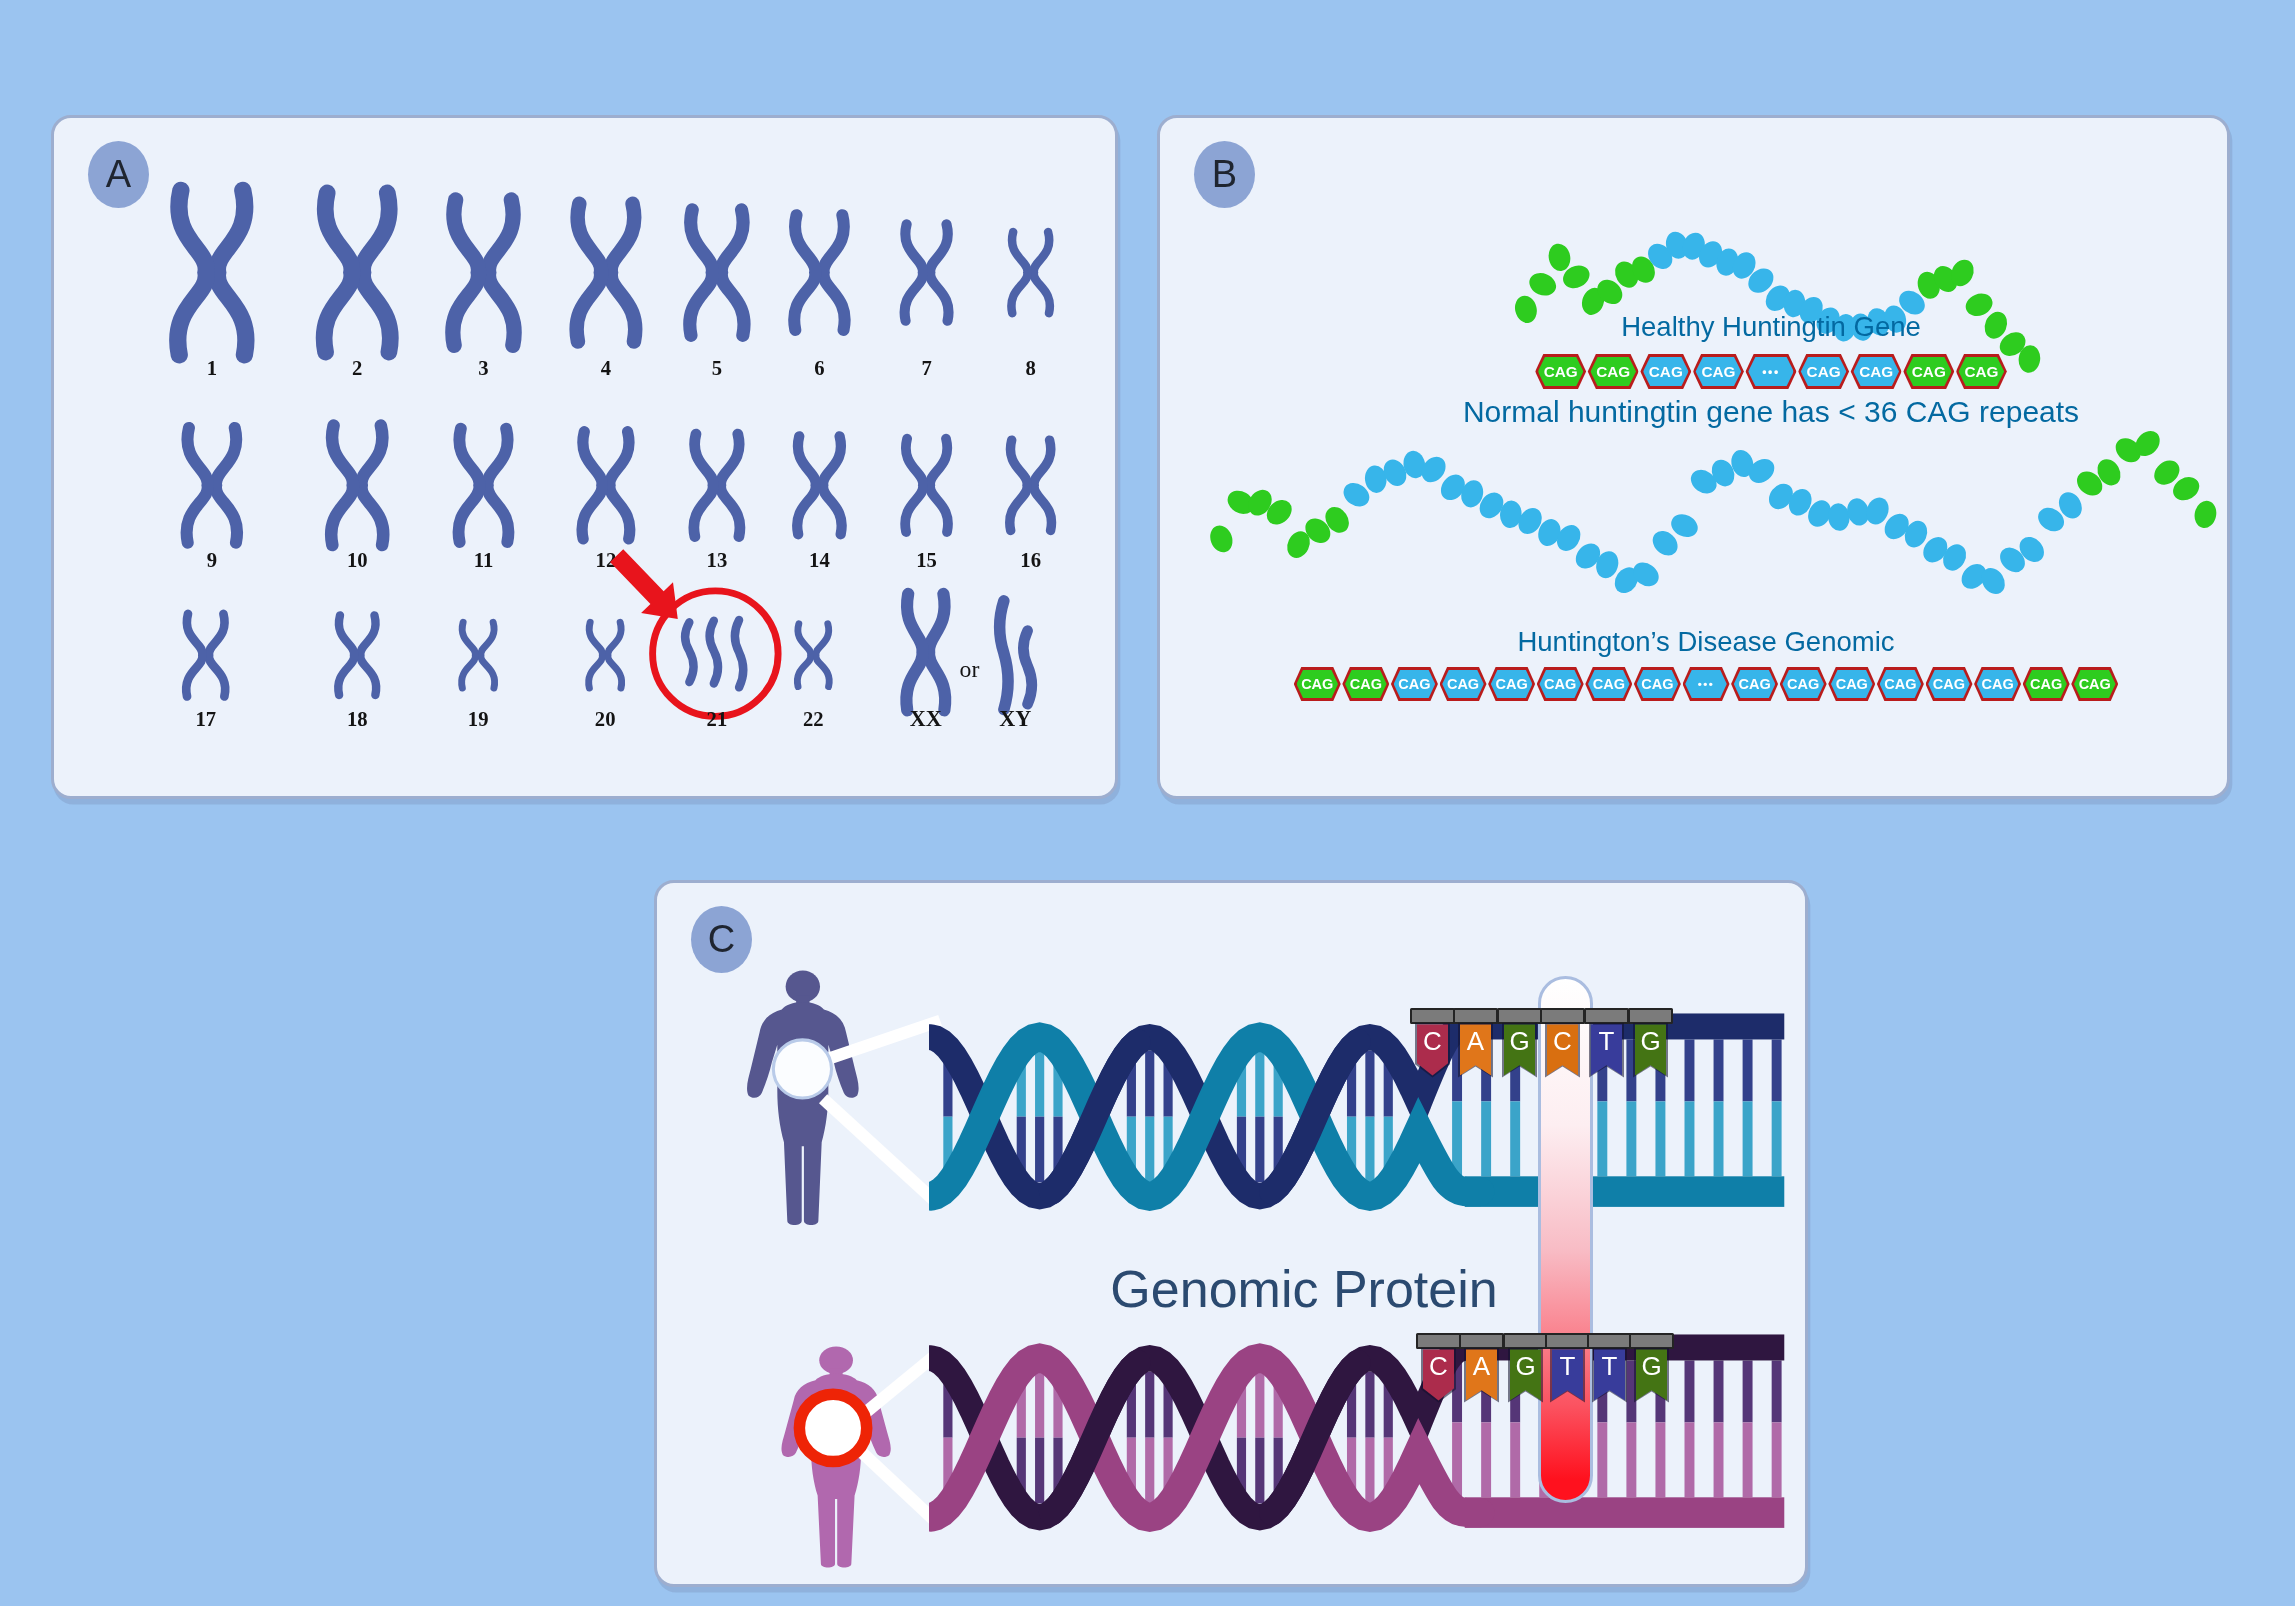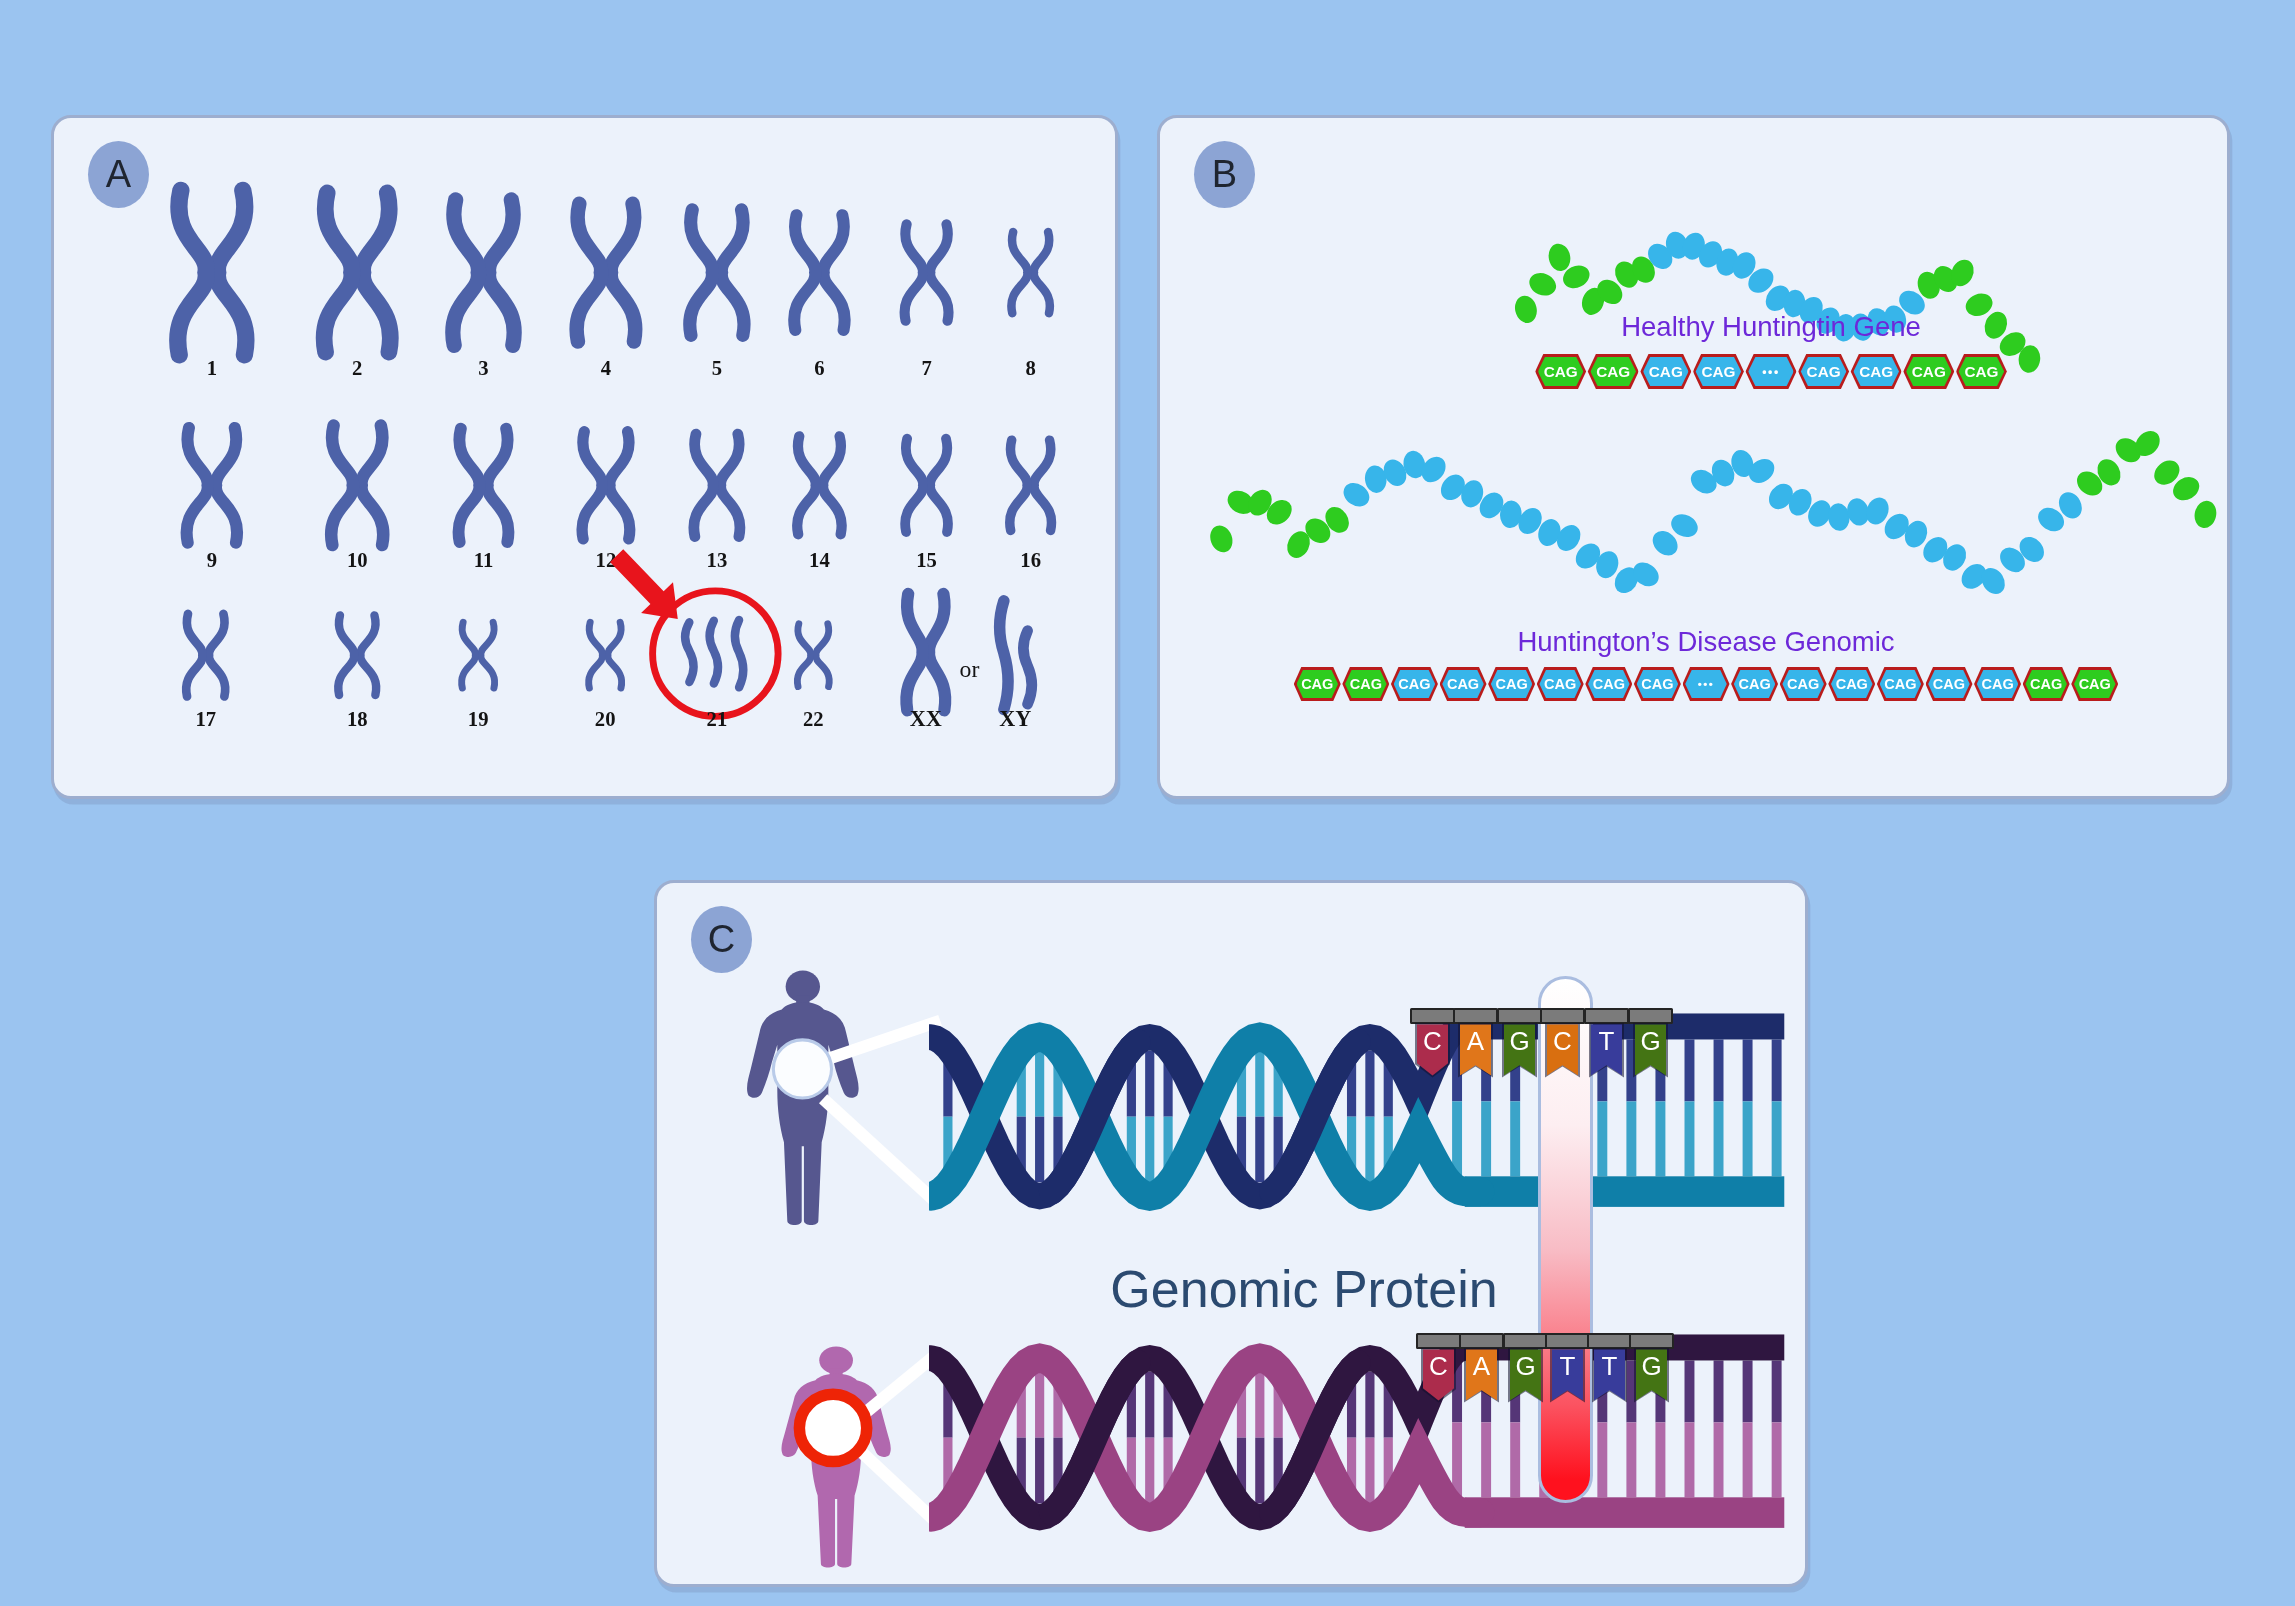--- a/index.html
+++ b/index.html
@@ -12,21 +12,21 @@
     position:absolute;background:#ecf2fb;
     border:3.8px solid #9daecf;border-radius:20px;
     box-shadow:2.3px 5.4px 0 rgba(110,130,170,.28);
   }
   .plabel{
     position:absolute;left:34px;top:23px;width:61px;height:67px;border-radius:50%;
     background:#8ca4d4;display:flex;align-items:center;justify-content:center;
     font-size:38px;color:#1f2530;
   }
   .absfill{position:absolute;left:0;top:0}
-  .ctext{position:absolute;transform:translateX(-50%);white-space:nowrap;color:#6d28d9}
+  .ctext{position:absolute;transform:translateX(-50%);white-space:nowrap;color:#0369a1}
   .btitle{font-size:27.5px}
   .bcaption{font-size:30px}
   .gvtitle{color:#2b4a70;font-size:52px;font-weight:500}
   .hexrow{position:absolute;transform:translateX(-50%);display:flex;align-items:center}
   .hex{
     clip-path:polygon(0% 50%,16% 0%,84% 0%,100% 50%,84% 100%,16% 100%);
     background:#b91c1c;display:flex;align-items:center;justify-content:center;
     margin:0 0.8px;flex:0 0 auto;
   }
   .hexin{
@@ -337,20 +337,21 @@
       <span class="hex" style="width: 51px; height: 35px;">
         <span class="hexin" style="background: rgb(55, 181, 234); font-size: 15.3px;">CAG</span>
       </span>
       <span class="hex" style="width: 51px; height: 35px;">
         <span class="hexin" style="background: rgb(46, 204, 31); font-size: 15.3px;">CAG</span>
       </span>
       <span class="hex" style="width: 51px; height: 35px;">
         <span class="hexin" style="background: rgb(46, 204, 31); font-size: 15.3px;">CAG</span>
       </span>
     </div>
+  <div class="ctext bcaption" style="left:611px;top:277px">Normal huntingtin gene has &lt; 36 CAG repeats</div>
   <div class="ctext btitle" style="left:546px;top:508px">Huntington’s Disease Genomic</div>
   <div class="hexrow" id="hexrow2" style="left:546px;top:549px">
       <span class="hex" style="width: 47px; height: 34px;">
         <span class="hexin" style="background: rgb(46, 204, 31); font-size: 14.5px;">CAG</span>
       </span>
       <span class="hex" style="width: 47px; height: 34px;">
         <span class="hexin" style="background: rgb(46, 204, 31); font-size: 14.5px;">CAG</span>
       </span>
       <span class="hex" style="width: 47px; height: 34px;">
         <span class="hexin" style="background: rgb(55, 181, 234); font-size: 14.5px;">CAG</span>

